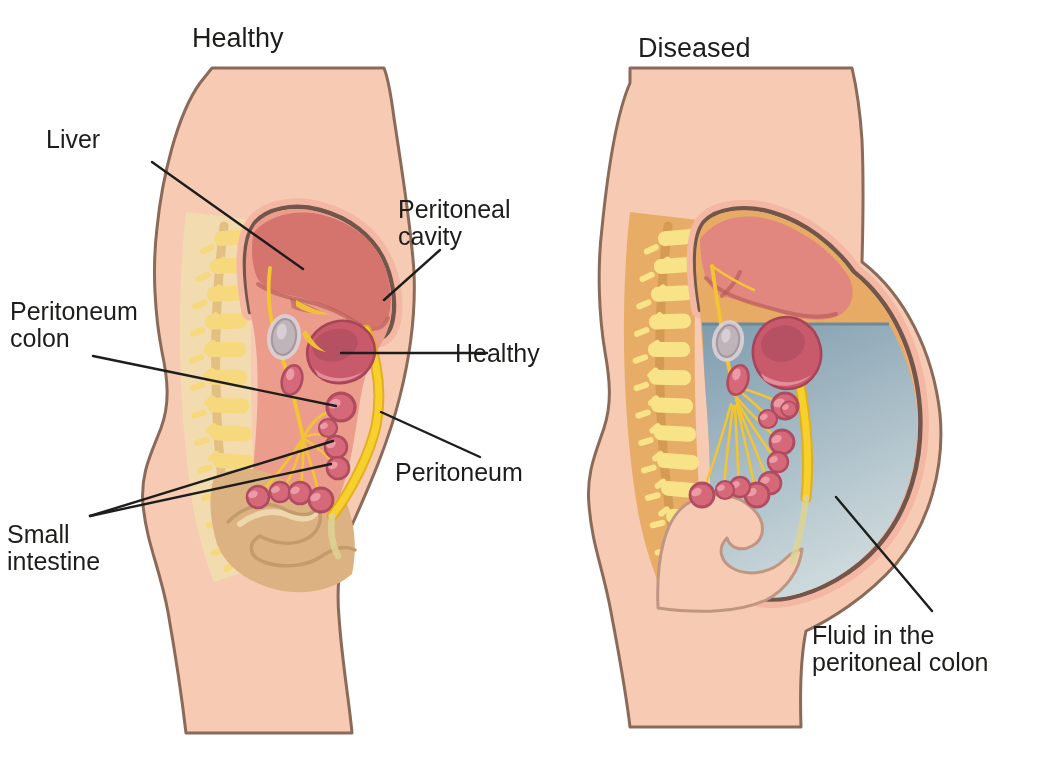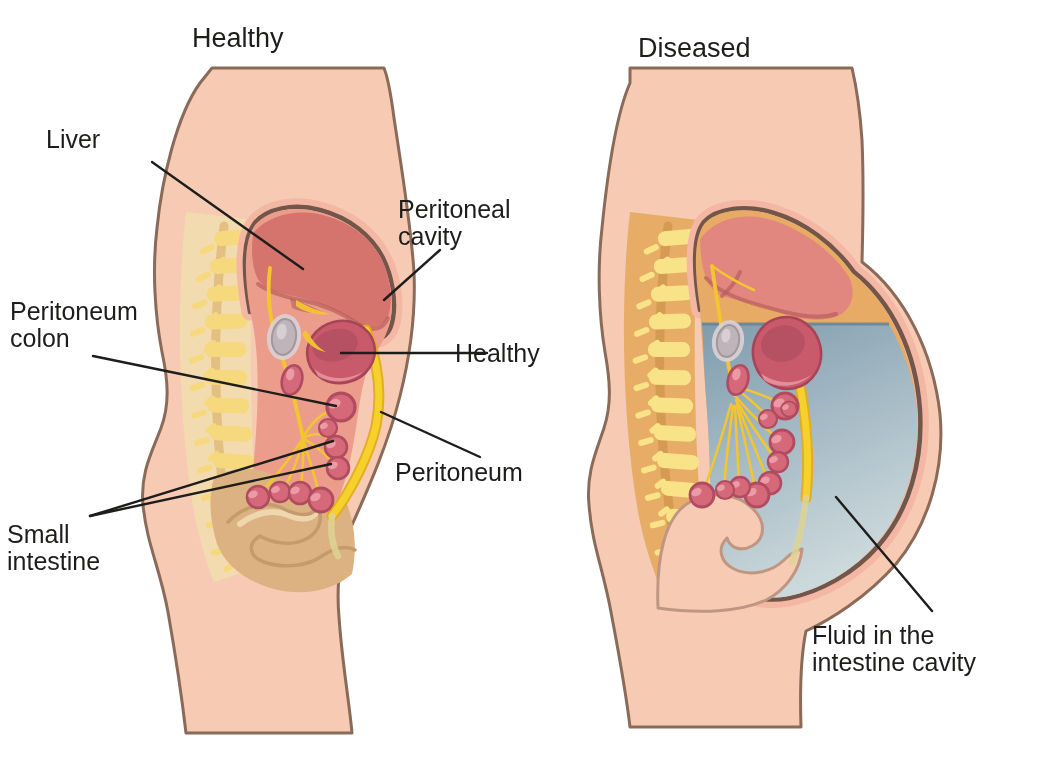--- a/index.html
+++ b/index.html
@@ -292,16 +292,16 @@
 
   <div class="lbl lbl-peritoneum">Peritoneum</div>
 
   <div class="lbl lbl-sintestine">
     <span>Small</span>
     <span>intestine</span>
   </div>
 
   <div class="lbl lbl-ascites">
     <span>Fluid in the</span>
-    <span>intestine cavity</span>
+    <span>peritoneal colon</span>
   </div>
 
 </div>
 
 </body></html>

